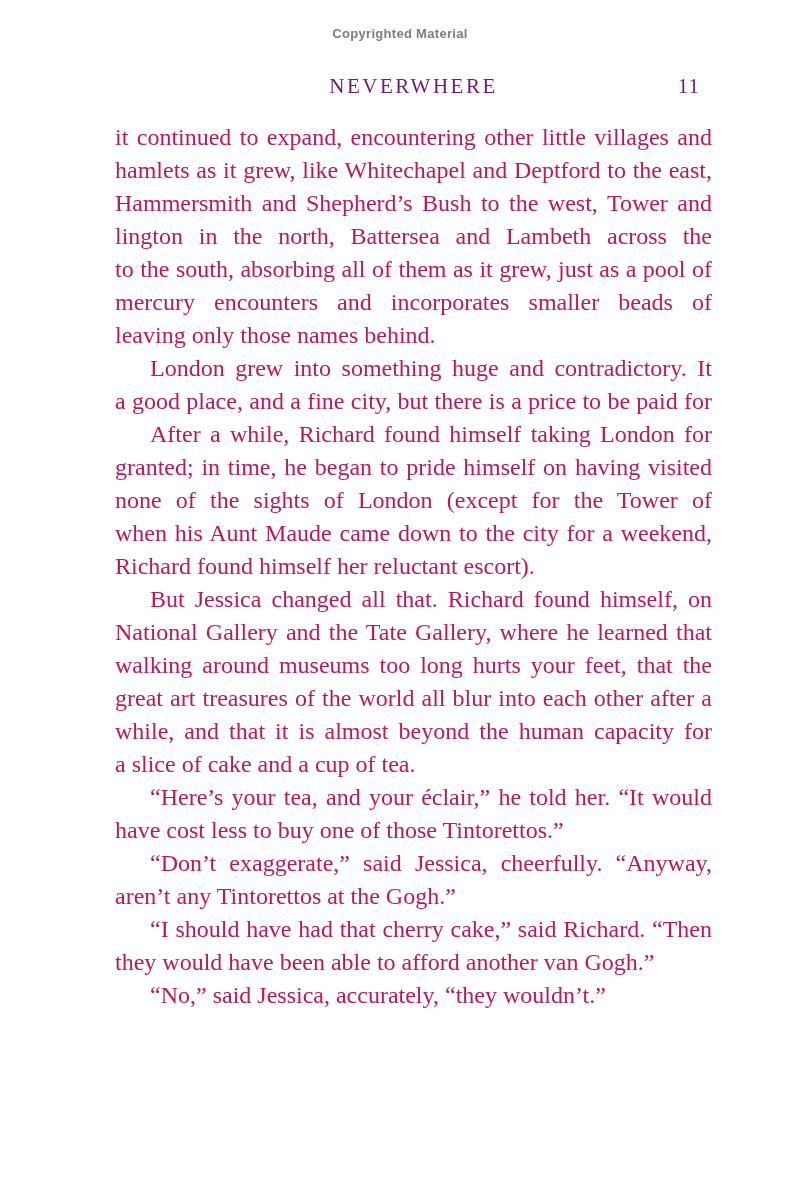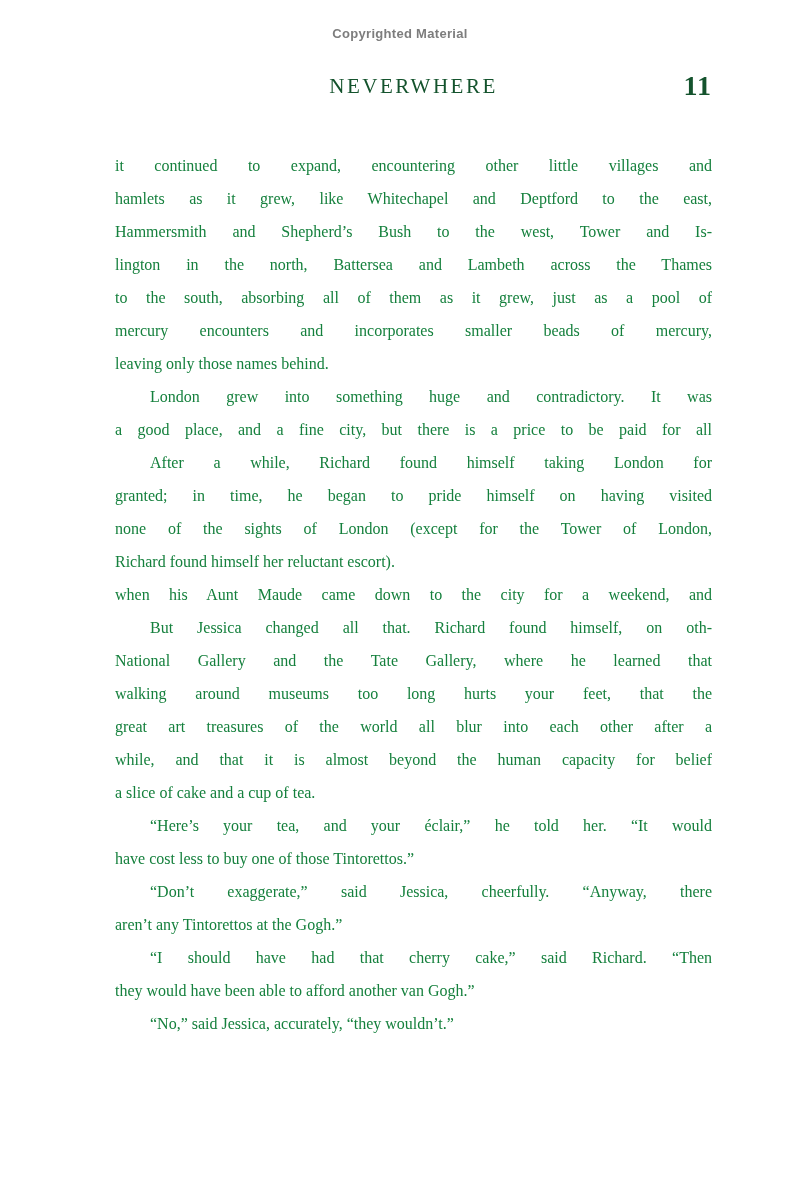--- a/index.html
+++ b/index.html
@@ -24,45 +24,43 @@
     line-height: 16px;
   }
   .copyright.top { top: 26px; }
   .copyright.bottom { top: 1146px; }
   .running-header {
     position: absolute;
     top: 72px;
     left: 115px;
     width: 597px;
     height: 28px;
-    color: #14532d;
+    color: #701a75;
   }
   .book-title {
     text-align: center;
     font-size: 21px;
     letter-spacing: 2.5px;
     line-height: 28px;
   }
   .page-number {
     position: absolute;
-    right: 0;
+    right: 12px;
     top: 0;
-    font-size: 28px;
+    font-size: 21px;
     line-height: 28px;
     letter-spacing: 1px;
-    font-weight: bold;
   }
   .text-block {
     position: absolute;
     top: 121px;
     left: 115px;
     width: 597px;
-    font-size: 16px;
-    color: #15803d;
-    margin-top: 28px;
+    font-size: 24px;
+    color: #be185d;
   }
   .para { margin: 0; padding: 0; }
   .line {
     height: 33px;
     line-height: 33px;
     text-align: justify;
     text-align-last: justify;
     overflow: hidden;
     white-space: normal;
   }
@@ -92,22 +90,22 @@
         <div class="line last">leaving only those names behind.</div>
       </div>
       <div class="para indent">
         <div class="line first">London grew into something huge and contradictory. It was</div>
         <div class="line">a good place, and a fine city, but there is a price to be paid for all</div>
       </div>
       <div class="para indent">
         <div class="line first">After a while, Richard found himself taking London for</div>
         <div class="line">granted; in time, he began to pride himself on having visited</div>
         <div class="line">none of the sights of London (except for the Tower of London,</div>
+        <div class="line">when his Aunt Maude came down to the city for a weekend, and</div>
         <div class="line last">Richard found himself her reluctant escort).</div>
-        <div class="line">when his Aunt Maude came down to the city for a weekend, and</div>
       </div>
       <div class="para indent">
         <div class="line first">But Jessica changed all that. Richard found himself, on oth-</div>
         <div class="line">National Gallery and the Tate Gallery, where he learned that</div>
         <div class="line">walking around museums too long hurts your feet, that the</div>
         <div class="line">great art treasures of the world all blur into each other after a</div>
         <div class="line">while, and that it is almost beyond the human capacity for belief</div>
         <div class="line last">a slice of cake and a cup of tea.</div>
       </div>
       <div class="para indent">

